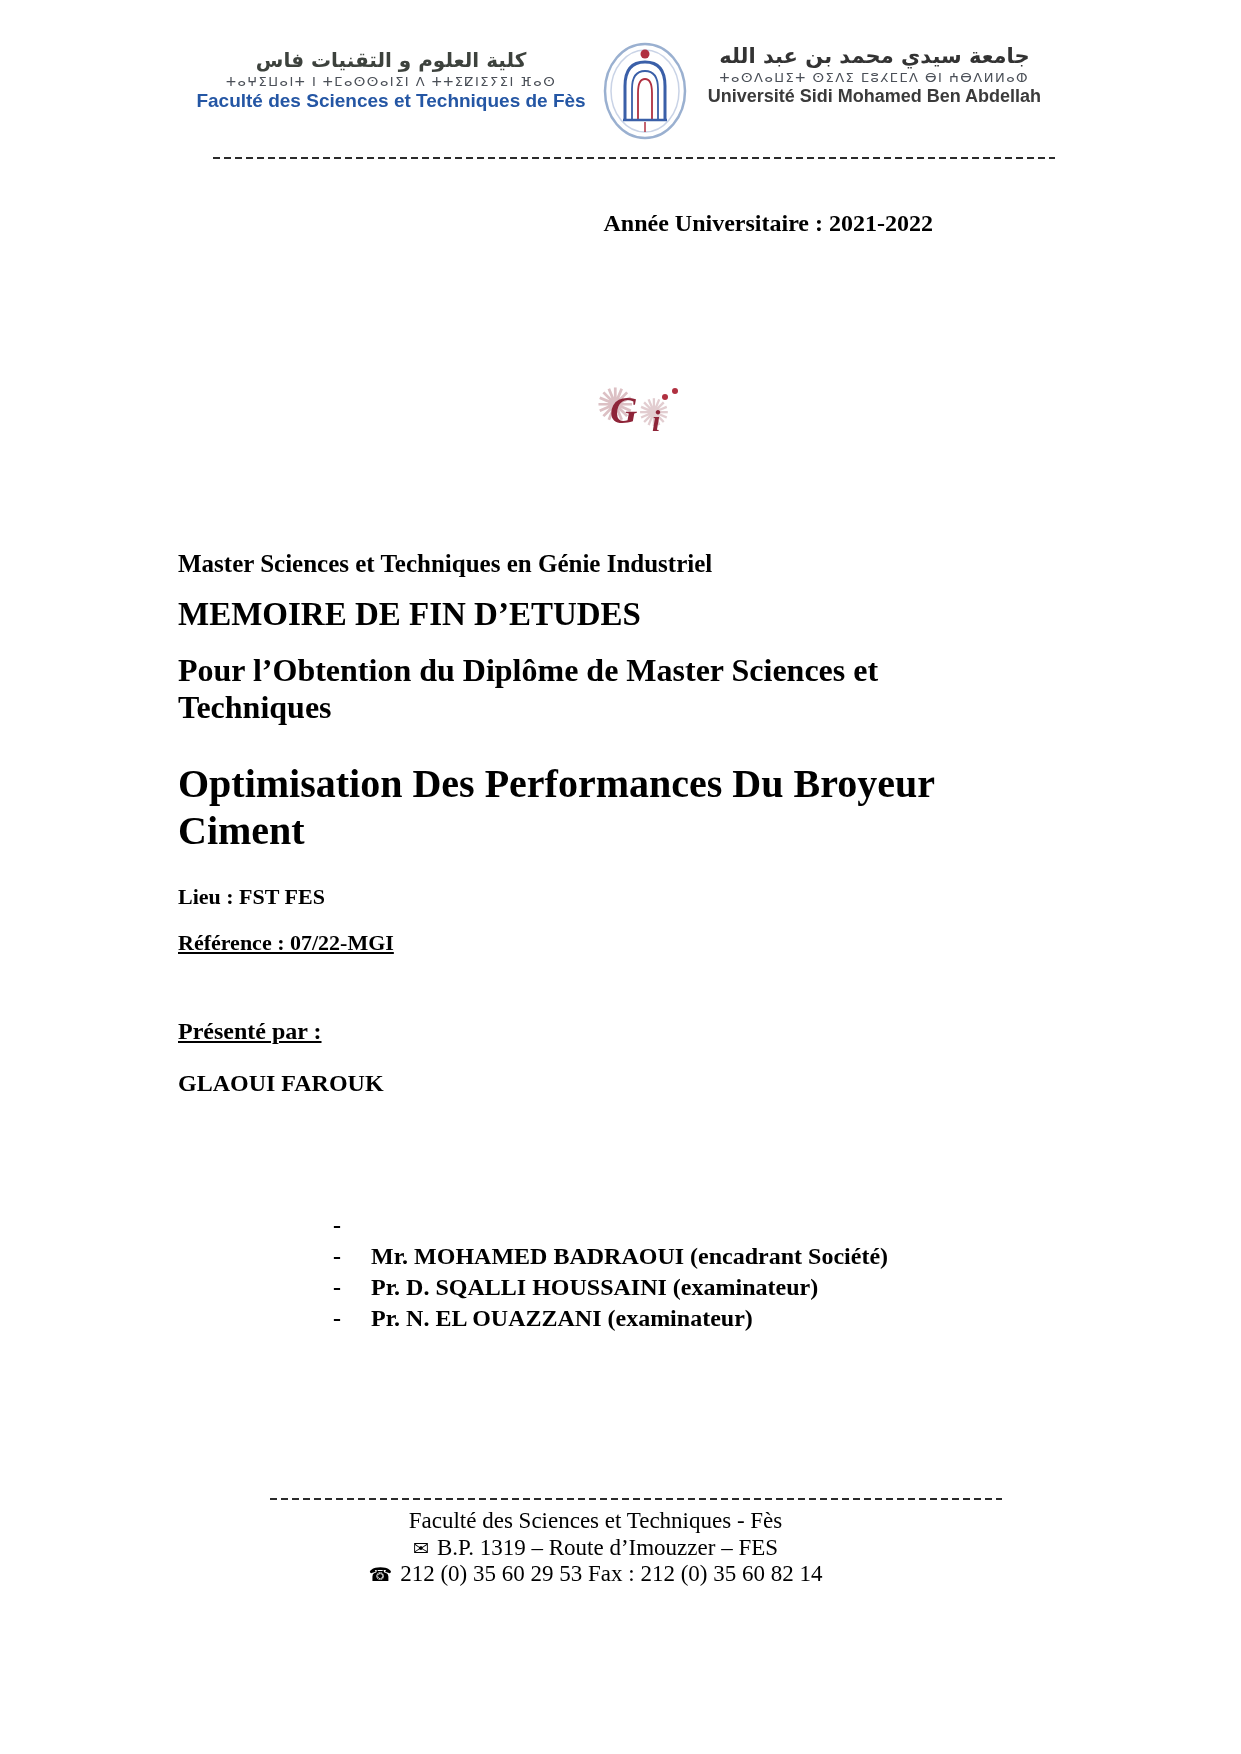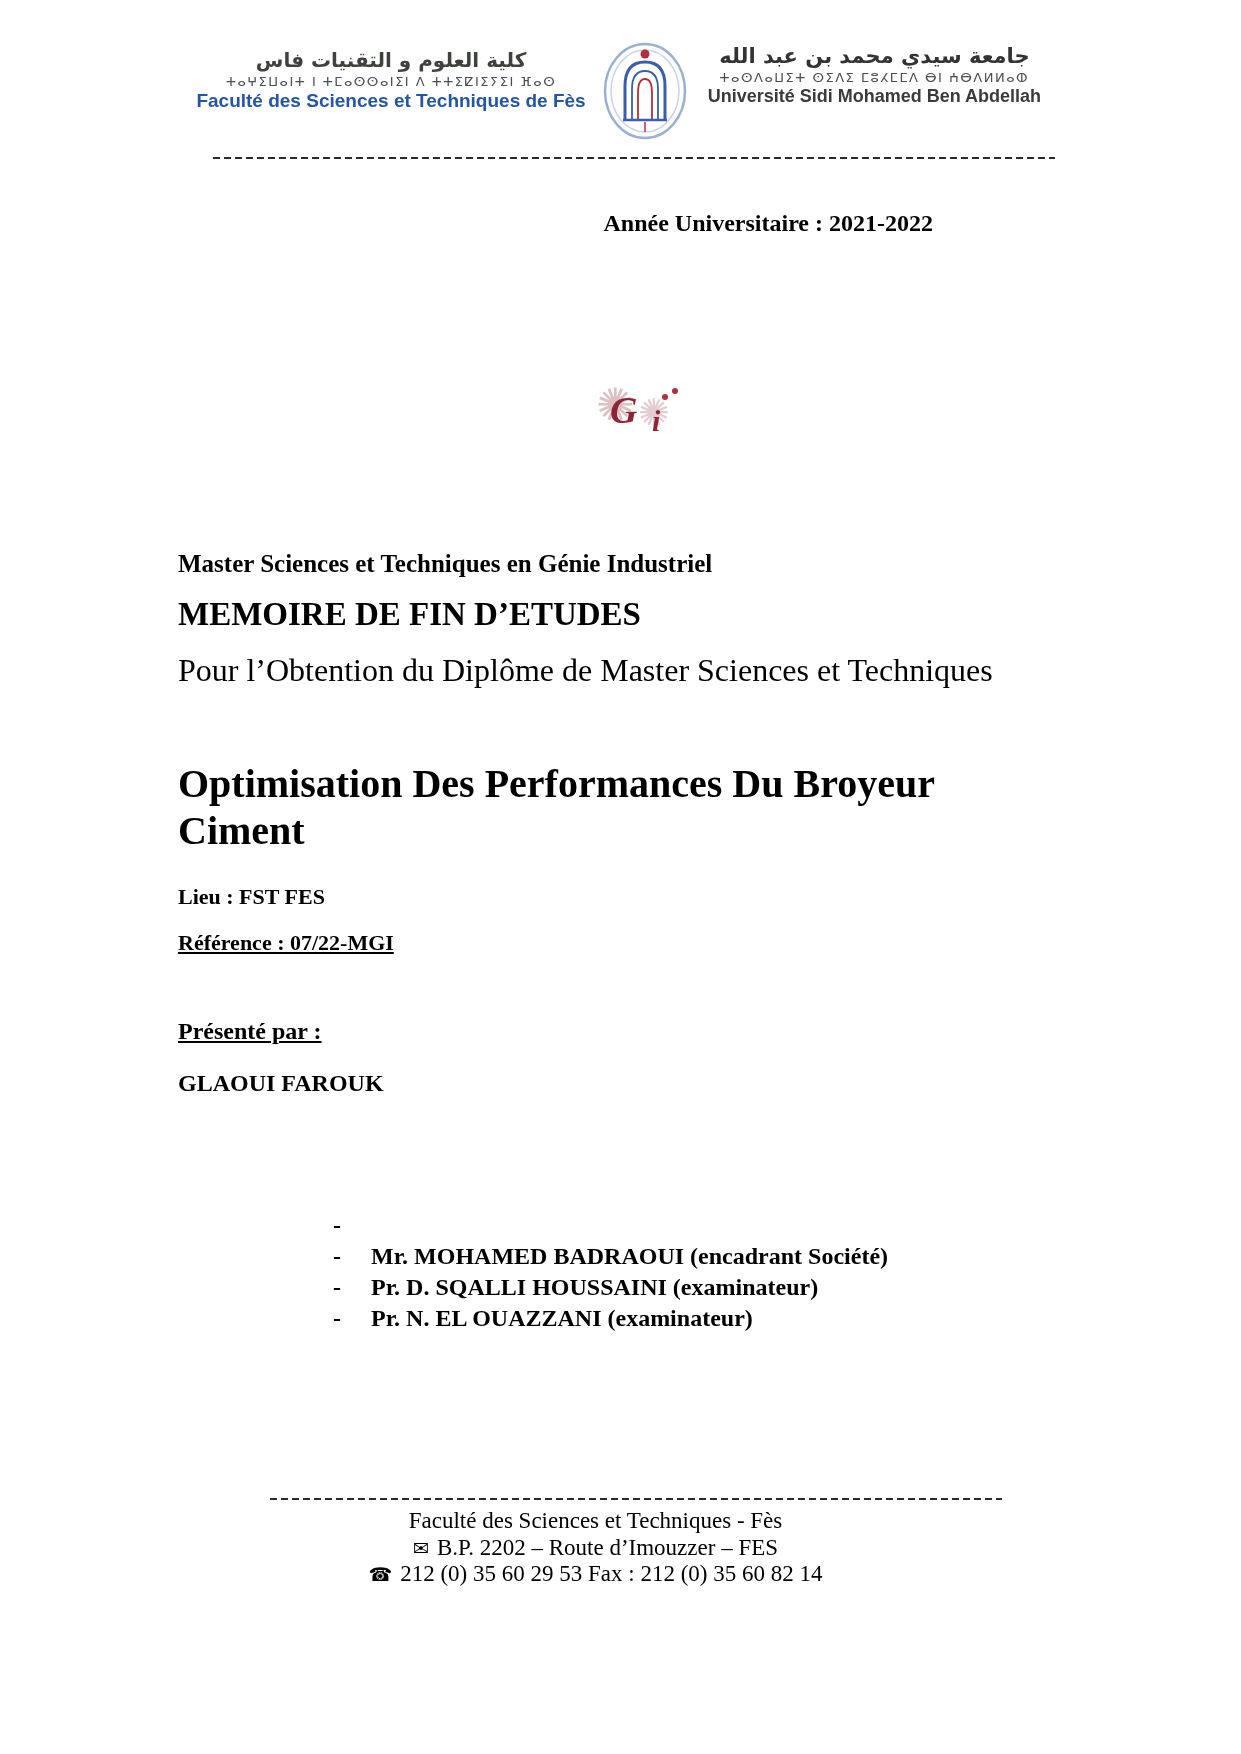--- a/index.html
+++ b/index.html
@@ -102,21 +102,21 @@
     position: absolute;
     left: 66px; top: 24px;
     width: 6px; height: 6px;
     border-radius: 50%;
     background: #b03040;
     box-shadow: 10px -6px 0 #b03040;
   }
 
   .program-line  { top: 538px; font-size: 25px; font-weight: bold; }
   .memoire-line  { top: 584px; font-size: 33px; font-weight: bold; }
-  .purpose-line  { top: 640px; font-size: 32px; font-weight: normal; }
+  .purpose-line  { top: 640px; font-size: 32px; font-weight: bold; }
   .title-line    { top: 748px; font-size: 40px; font-weight: bold; }
 
   .left-label {
     position: absolute;
     left: 110px;
     font-size: 22px;
     font-weight: bold;
   }
   .lieu-line { top: 872px; }
   .ref-line  { top: 918px; text-decoration: underline; }
@@ -225,20 +225,20 @@
     <div class="jury-row">
       <span class="jury-bullet">-</span>
       <span>Pr. N. EL OUAZZANI (examinateur)</span>
     </div>
   </div>
 
   <div class="dashed-rule rule-footer"></div>
   <footer class="doc-footer">
     <div>Faculté des Sciences et Techniques - Fès</div>
     <div>
-      <span class="footer-icon">✉</span><span>B.P. 2202 – Route d’Imouzzer – FES</span>
+      <span class="footer-icon">✉</span><span>B.P. 1319 – Route d’Imouzzer – FES</span>
     </div>
     <div>
       <span class="footer-icon">☎</span><span>212 (0) 35 60 29 53 Fax : 212 (0) 35 60 82 14</span>
     </div>
   </footer>
 
 </div>
 
 </body></html>

